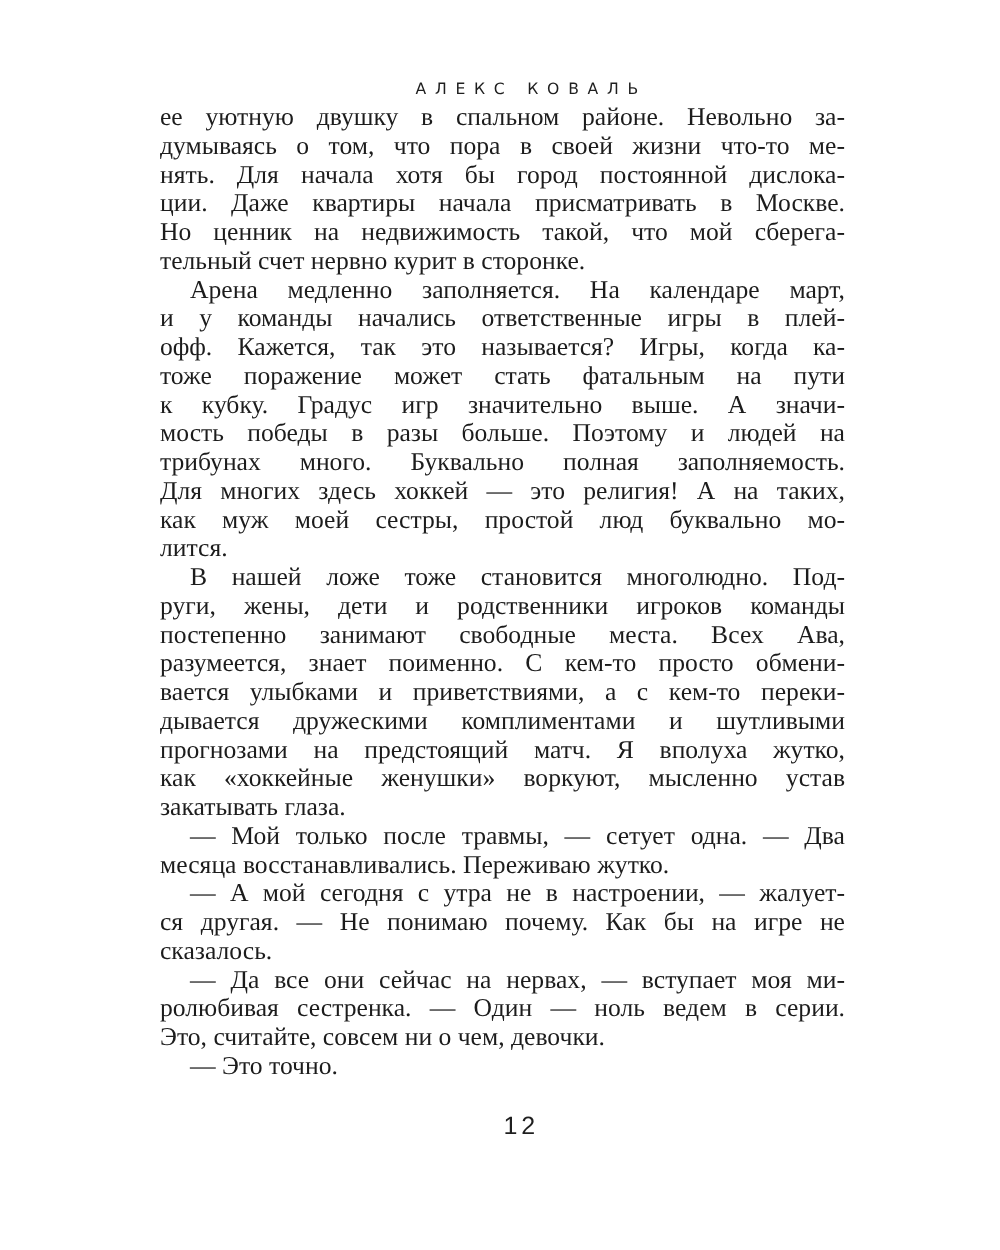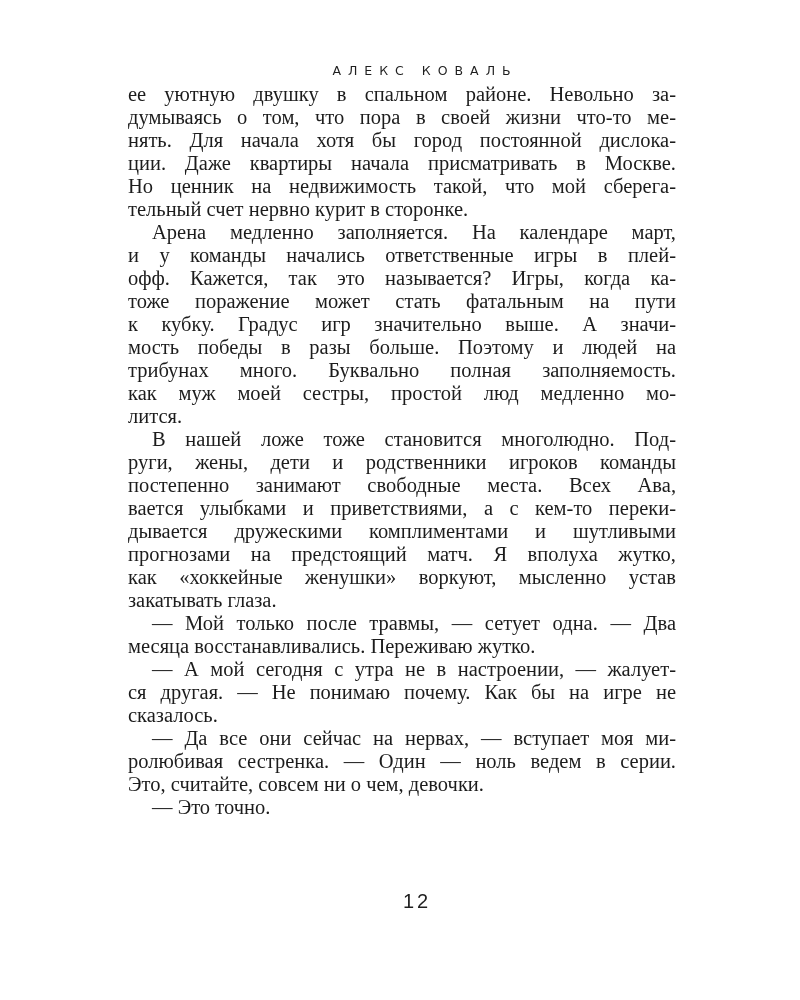--- a/index.html
+++ b/index.html
@@ -80,27 +80,29 @@
         <div class="line last">тельный счет нервно курит в сторонке.</div>
       </div>
       <div class="paragraph">
         <div class="line indent">Арена медленно заполняется. На календаре март,</div>
         <div class="line">и у команды начались ответственные игры в плей-</div>
         <div class="line">офф. Кажется, так это называется? Игры, когда ка-</div>
         <div class="line">тоже поражение может стать фатальным на пути</div>
         <div class="line">к кубку. Градус игр значительно выше. А значи-</div>
         <div class="line">мость победы в разы больше. Поэтому и людей на</div>
         <div class="line">трибунах много. Буквально полная заполняемость.</div>
-        <div class="line">как муж моей сестры, простой люд медленно мо-</div>
+        <div class="line">Для многих здесь хоккей — это религия! А на таких,</div>
+        <div class="line">как муж моей сестры, простой люд буквально мо-</div>
         <div class="line last">лится.</div>
       </div>
       <div class="paragraph">
         <div class="line indent">В нашей ложе тоже становится многолюдно. Под-</div>
         <div class="line">руги, жены, дети и родственники игроков команды</div>
         <div class="line">постепенно занимают свободные места. Всех Ава,</div>
+        <div class="line">разумеется, знает поименно. С кем-то просто обмени-</div>
         <div class="line">вается улыбками и приветствиями, а с кем-то переки-</div>
         <div class="line">дывается дружескими комплиментами и шутливыми</div>
         <div class="line">прогнозами на предстоящий матч. Я вполуха жутко,</div>
         <div class="line">как «хоккейные женушки» воркуют, мысленно устав</div>
         <div class="line last">закатывать глаза.</div>
       </div>
       <div class="paragraph">
         <div class="line indent">— Мой только после травмы, — сетует одна. — Два</div>
         <div class="line last">месяца восстанавливались. Переживаю жутко.</div>
       </div>

